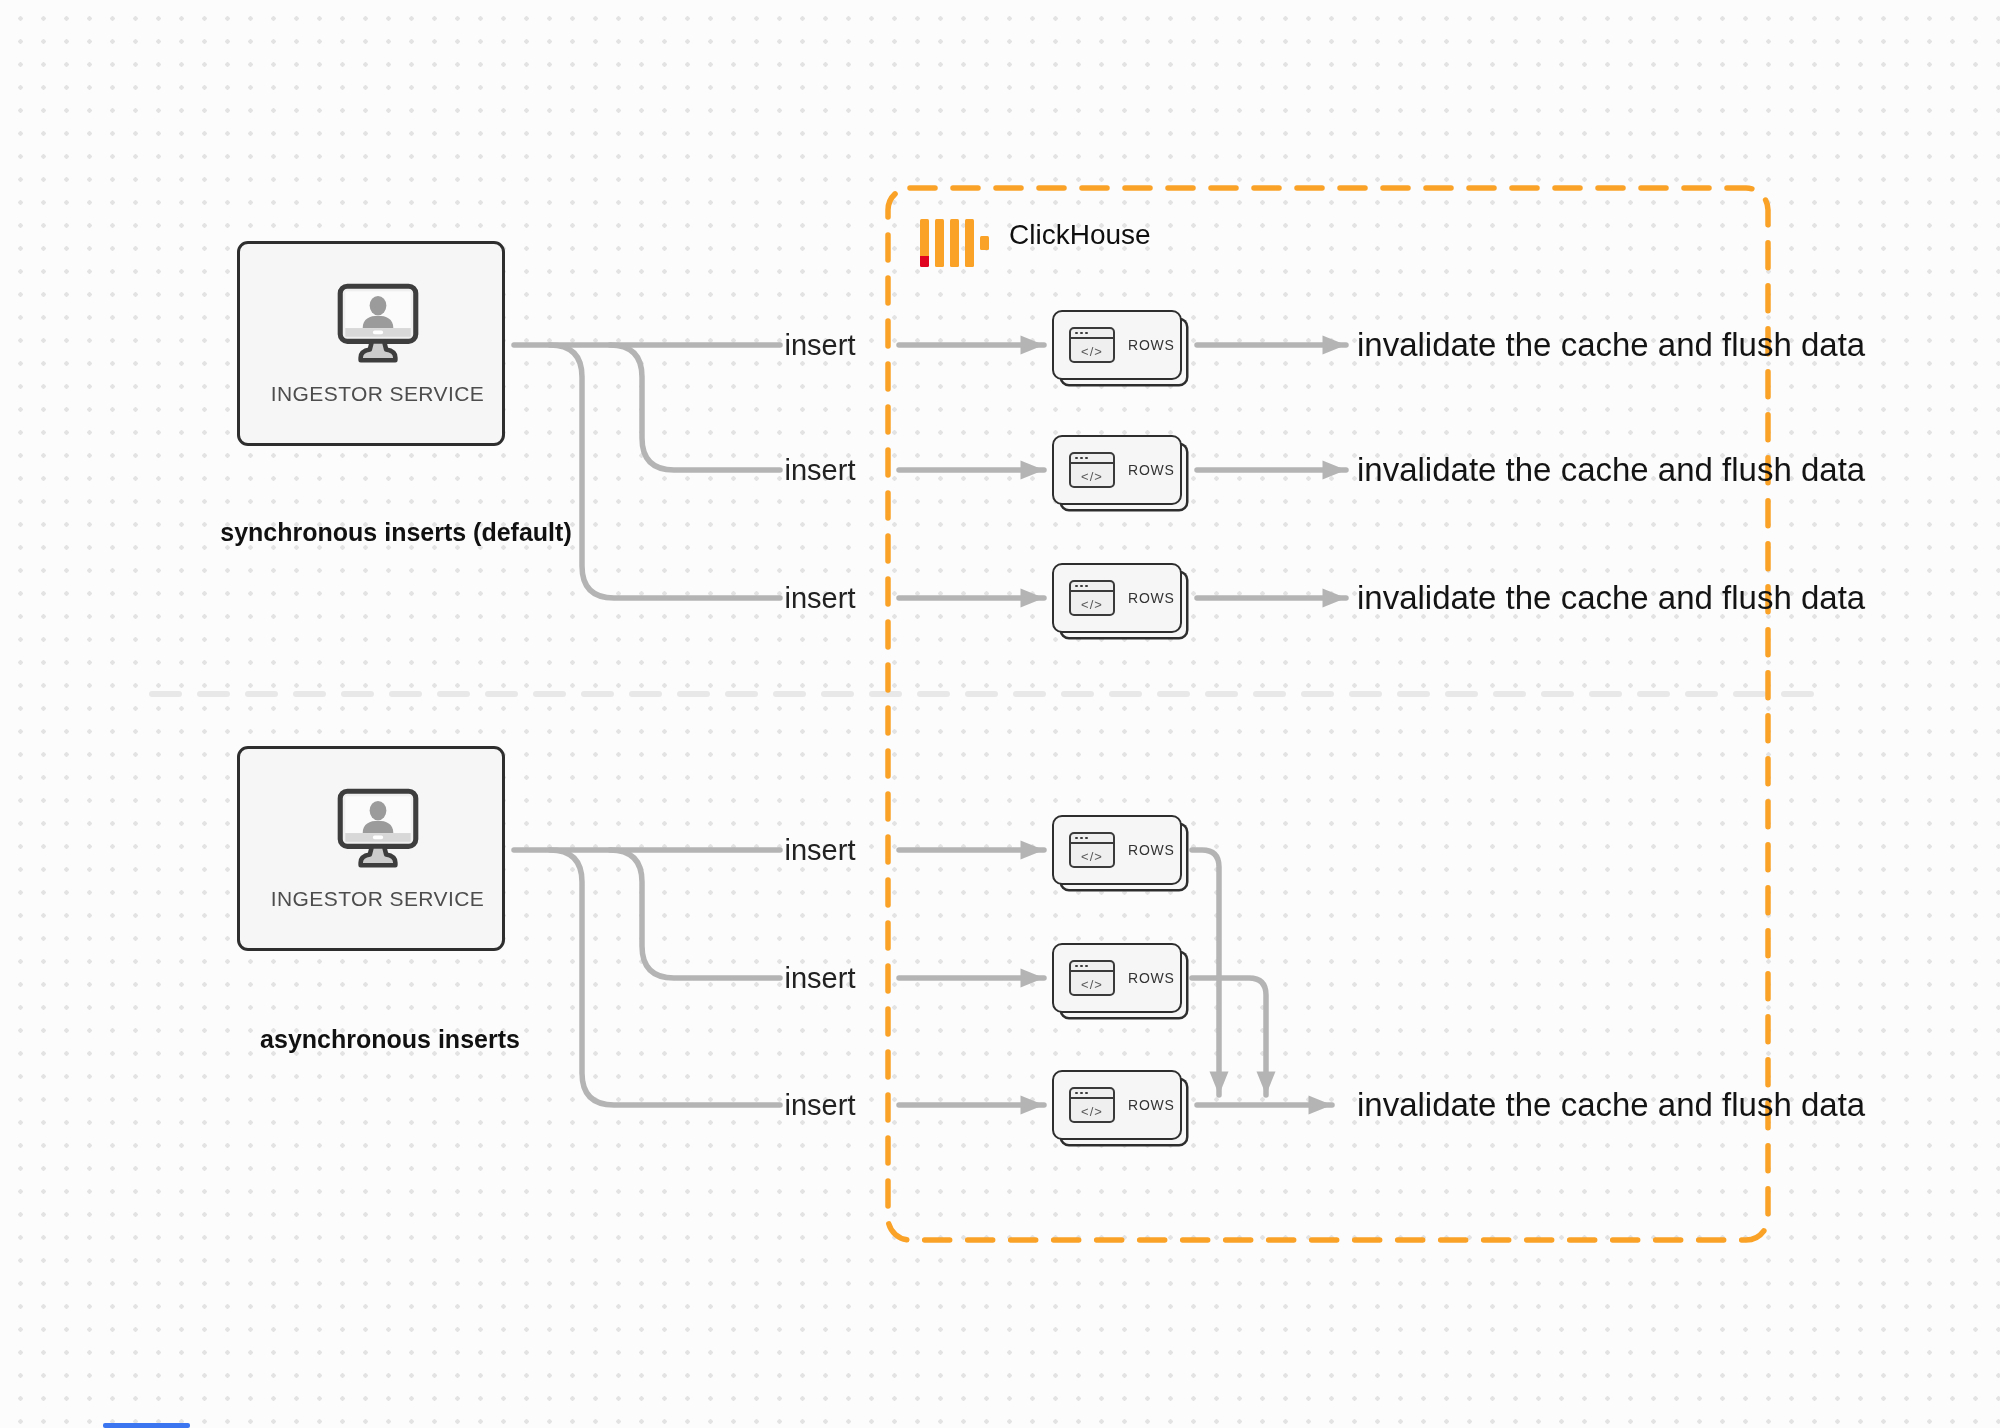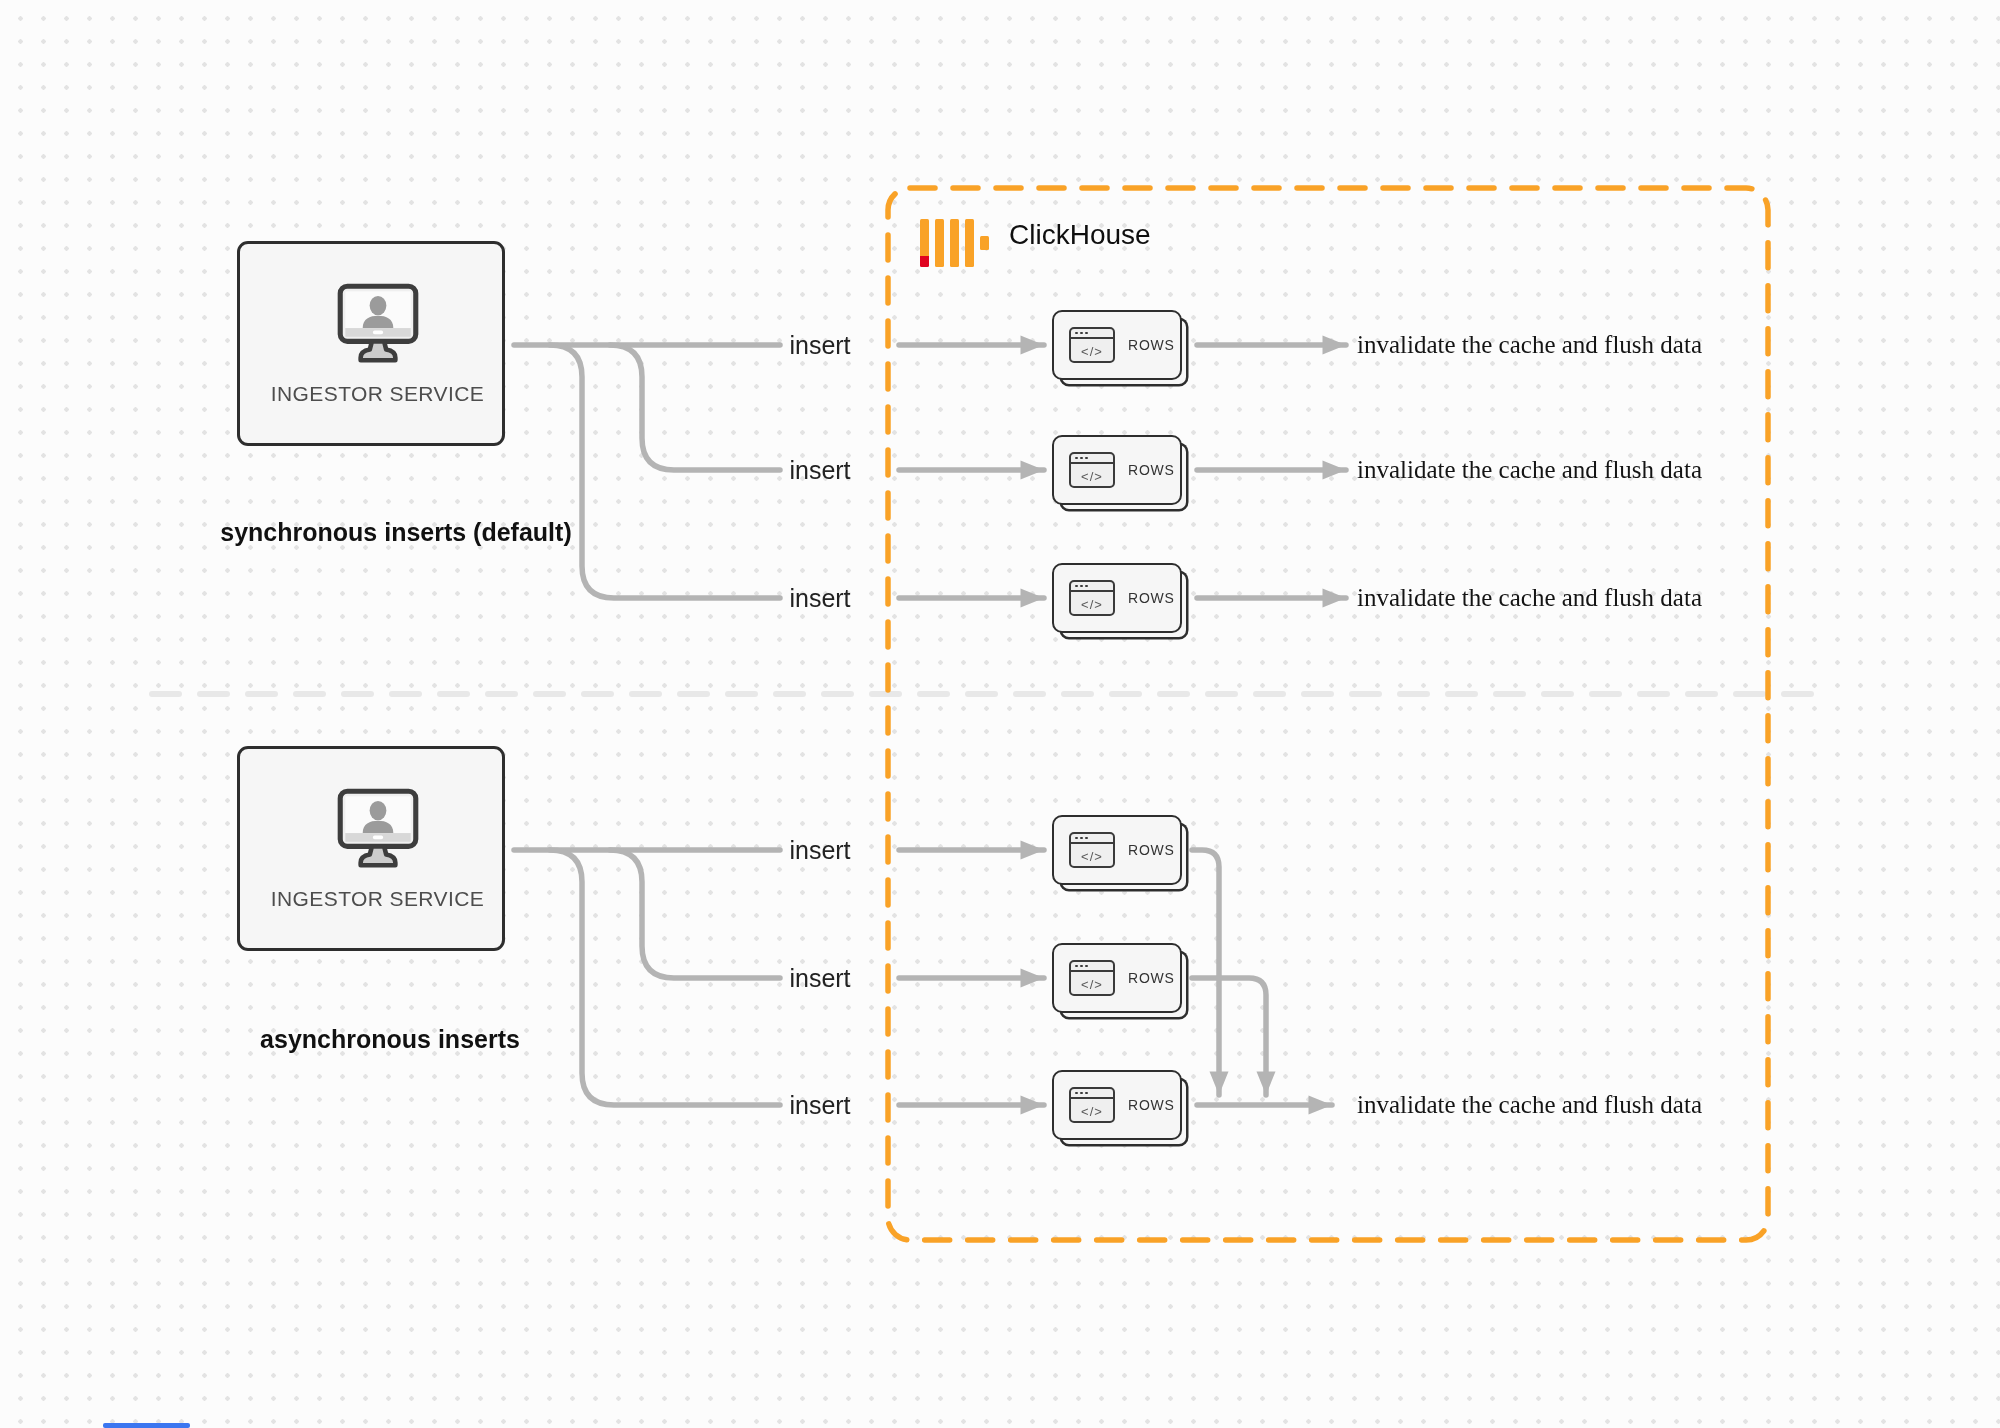--- a/index.html
+++ b/index.html
@@ -23,26 +23,26 @@
 
   
   .caption{
     position:absolute; width:460px; text-align:center;
     font-size:25px; font-weight:bold; color:#111;
   }
 
   
   .insert-label{
     position:absolute; width:100px; text-align:center;
-    font-size:25px; color:#222; line-height:32px;
+    font-size:29px; color:#222; line-height:32px;
   }
 
   
   .result-label{
-    position:absolute; font-size:25px; color:#141414; line-height:32px; white-space:nowrap;font-family:Liberation Serif, serif;
+    position:absolute; font-size:33px; color:#141414; line-height:32px; white-space:nowrap;
   }
 
   
   .rows-card{
     position:absolute; width:130px; height:70px; box-sizing:border-box;
     background:#f6f6f6; border:2.5px solid #2e2e2e; border-radius:10px;
     box-shadow:7px 7px 0 -3px #f6f6f6, 7px 7px 0 -0.5px #2e2e2e;
     display:flex; align-items:center; gap:13px; padding-left:15px;
   }
   .win{

